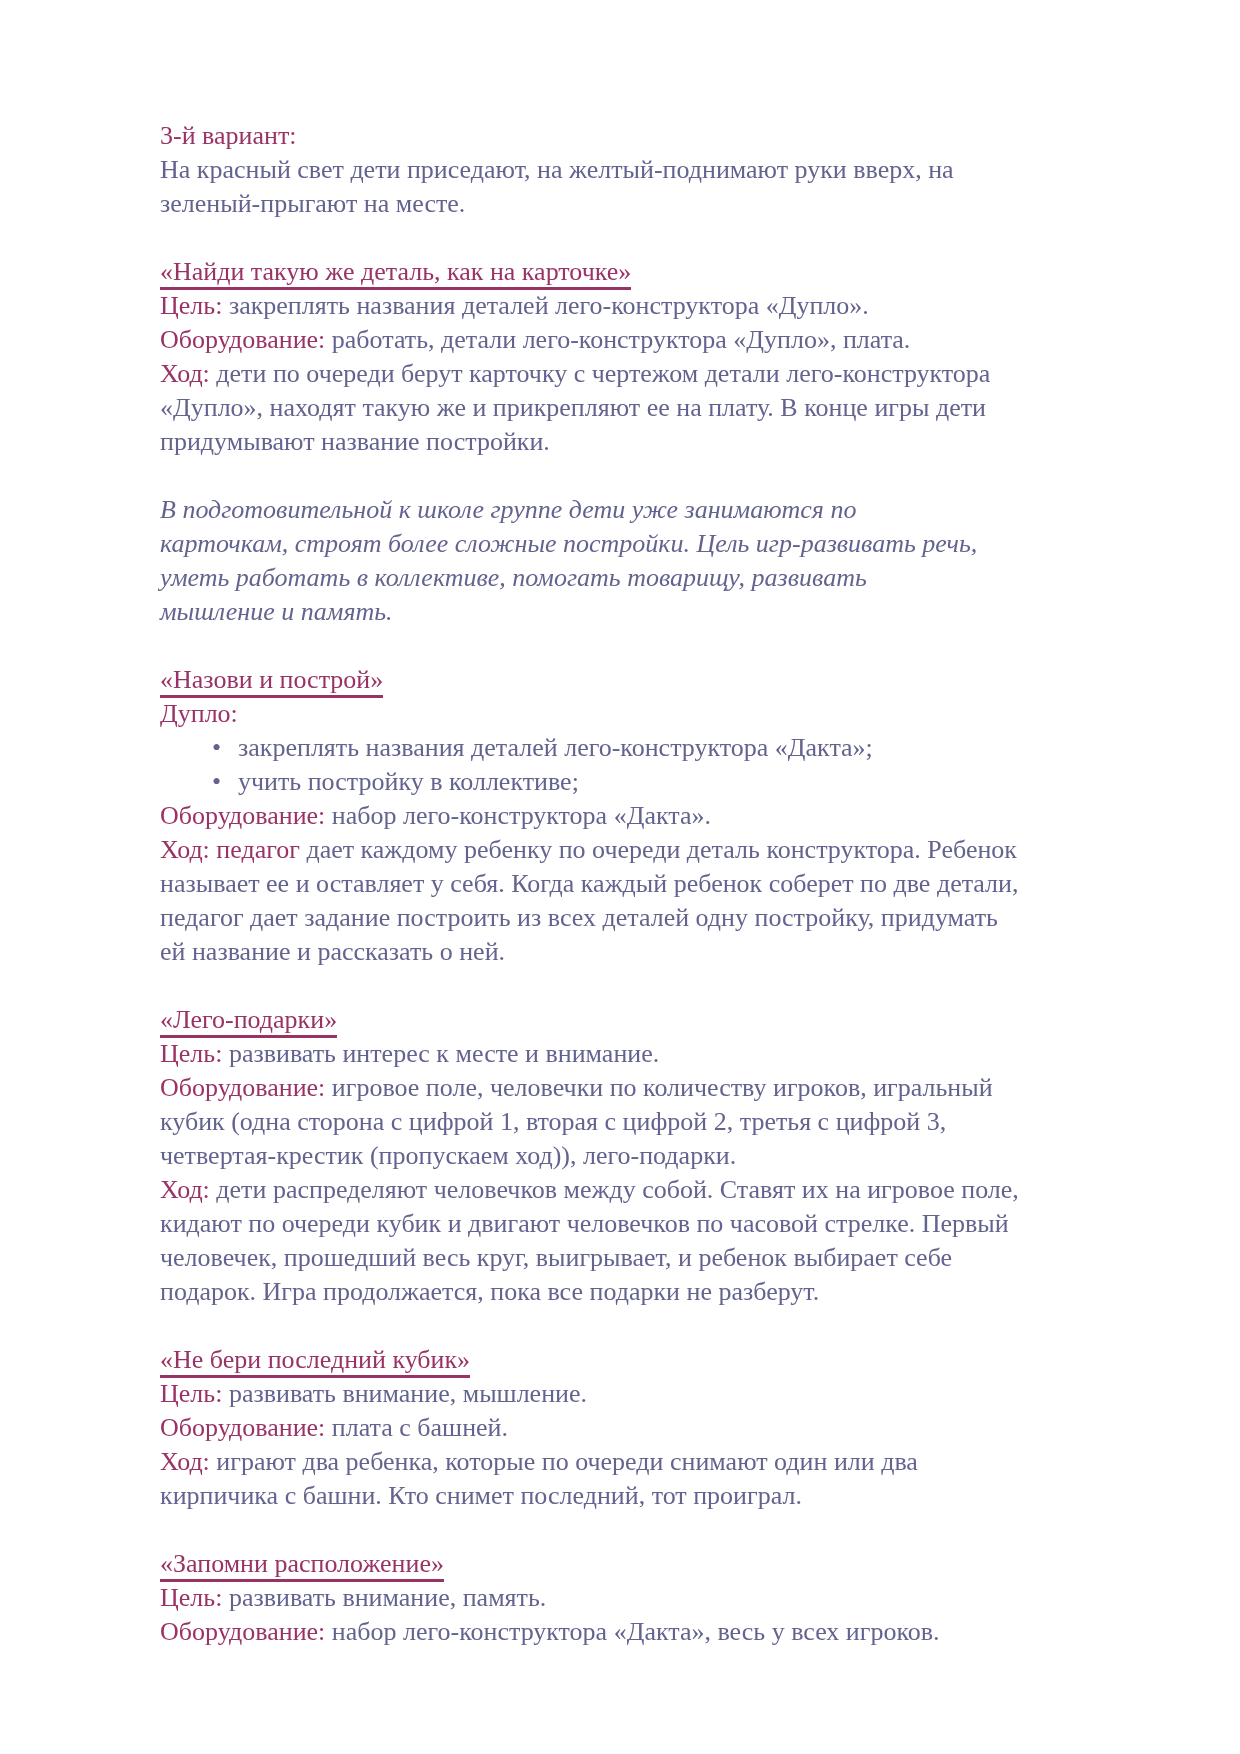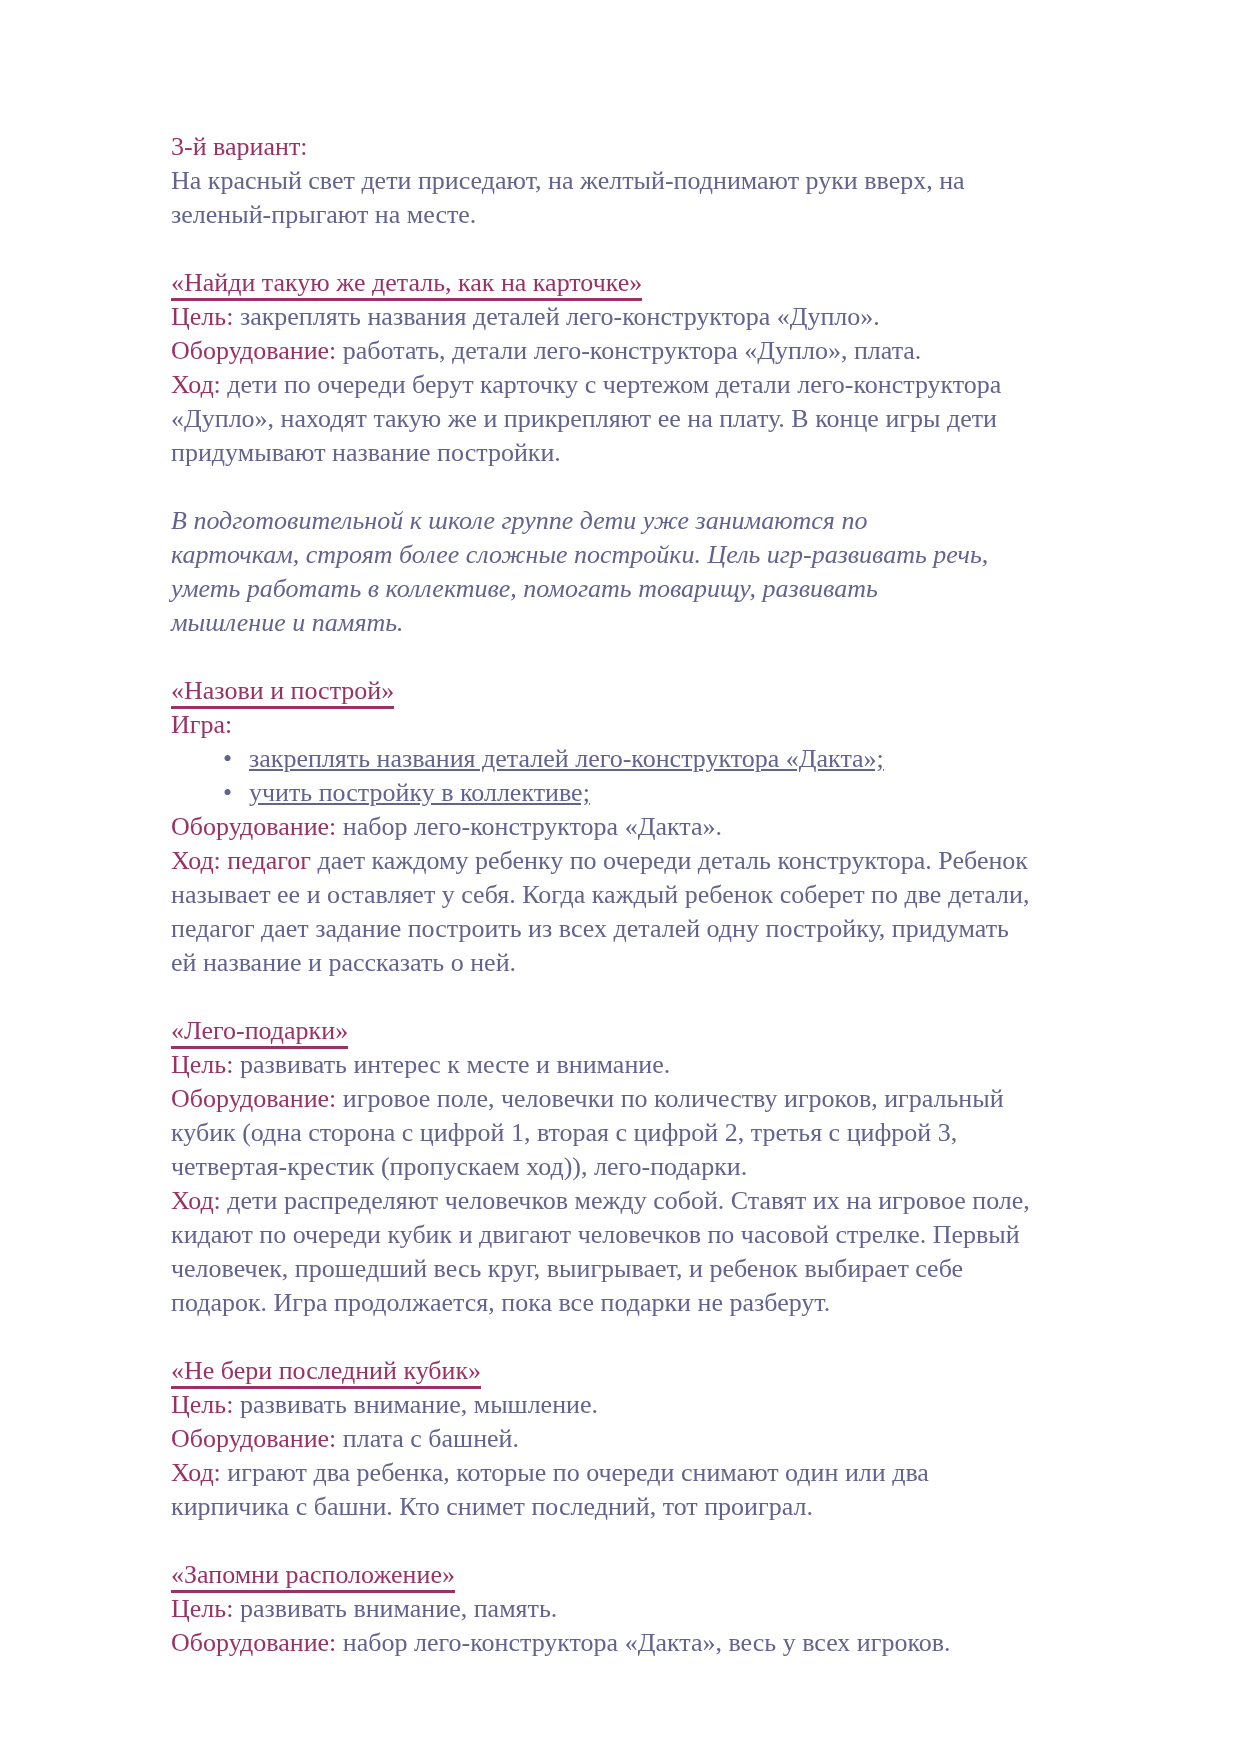--- a/index.html
+++ b/index.html
@@ -14,40 +14,40 @@
     width:1240px;
     height:1754px;
     box-sizing:border-box;
     padding:114px 90px 0 155px;
     background:var(--page-bg);
     font-family:"Liberation Serif","DejaVu Serif",serif;
     font-size:26px;
     color:var(--body-color);
     overflow:hidden;
   }
-  section{margin:16px;}
+  section{margin:5px;}
   section + section{margin-top:34px;}
   p.line{
     margin:0;
     height:34px;
     line-height:34px;
     white-space:nowrap;
   }
   .heading{
     font-weight:normal;
     color:var(--accent);
     display:inline-block;
     line-height:28px;
     padding-bottom:1px;
     border-bottom:3px solid var(--accent);
   }
   .r-label{color:var(--accent);}
   .r-body{color:var(--body-color);}
   .r-italic{color:var(--body-color);font-style:italic;font-weight:normal;}
-  p.line.bullet{padding-left:52px;text-decoration:underline;}
+  p.line.bullet{padding-left:52px;}
   .dot{
     display:inline-block;
     width:26px;
     color:var(--body-color);
   }
 </style>
 </head>
 <body>
 
 <main class="page">
@@ -66,21 +66,21 @@
         <p class="line"><span class="r-body">придумывают название постройки.</span></p>
       </section>
       <section>
         <p class="line"><span class="r-italic">В подготовительной к школе группе дети уже занимаются по</span></p>
         <p class="line"><span class="r-italic">карточкам, строят более сложные постройки. Цель игр-развивать речь,</span></p>
         <p class="line"><span class="r-italic">уметь работать в коллективе, помогать товарищу, развивать</span></p>
         <p class="line"><span class="r-italic">мышление и память.</span></p>
       </section>
       <section>
         <p class="line"><span class="heading">«Назови и построй»</span></p>
-        <p class="line"><span class="r-label">Игра:</span></p>
+        <p class="line"><span class="r-label">Дупло:</span></p>
         <p class="line bullet"><span class="dot">•</span><span class="r-body">закреплять названия деталей лего-конструктора «Дакта»;</span></p>
         <p class="line bullet"><span class="dot">•</span><span class="r-body">учить постройку в коллективе;</span></p>
         <p class="line"><span class="r-label">Оборудование:</span><span class="r-body"> набор лего-конструктора «Дакта».</span></p>
         <p class="line"><span class="r-label">Ход: педагог</span><span class="r-body"> дает каждому ребенку по очереди деталь конструктора. Ребенок</span></p>
         <p class="line"><span class="r-body">называет ее и оставляет у себя. Когда каждый ребенок соберет по две детали,</span></p>
         <p class="line"><span class="r-body">педагог дает задание построить из всех деталей одну постройку, придумать</span></p>
         <p class="line"><span class="r-body">ей название и рассказать о ней.</span></p>
       </section>
       <section>
         <p class="line"><span class="heading">«Лего-подарки»</span></p>

